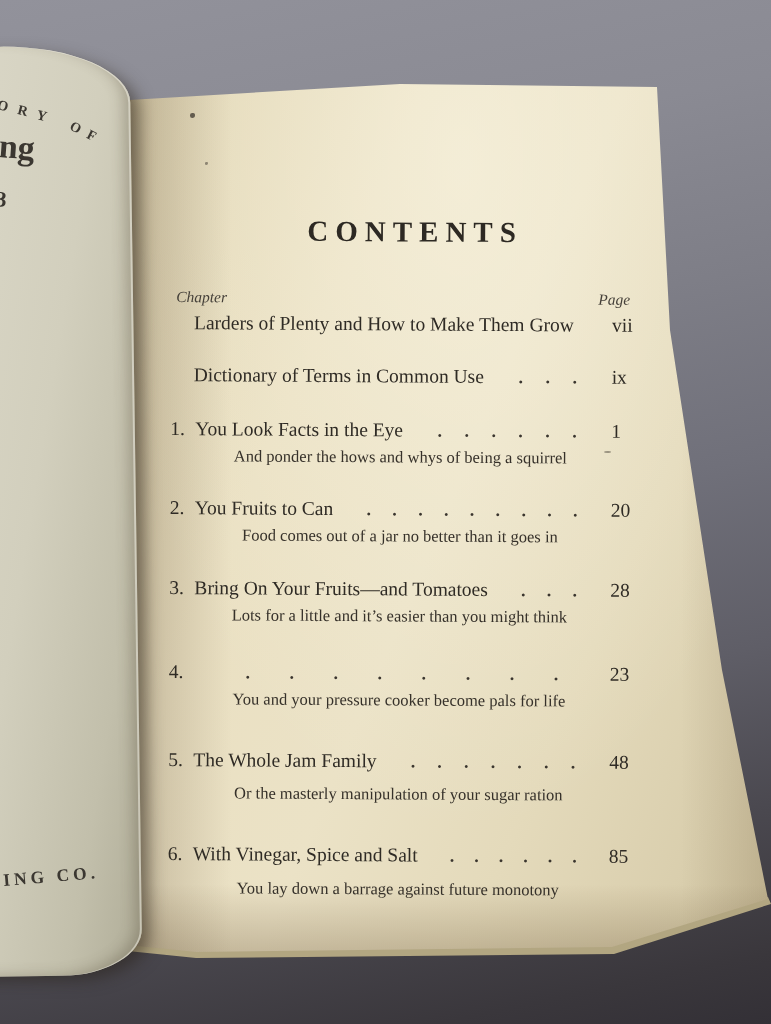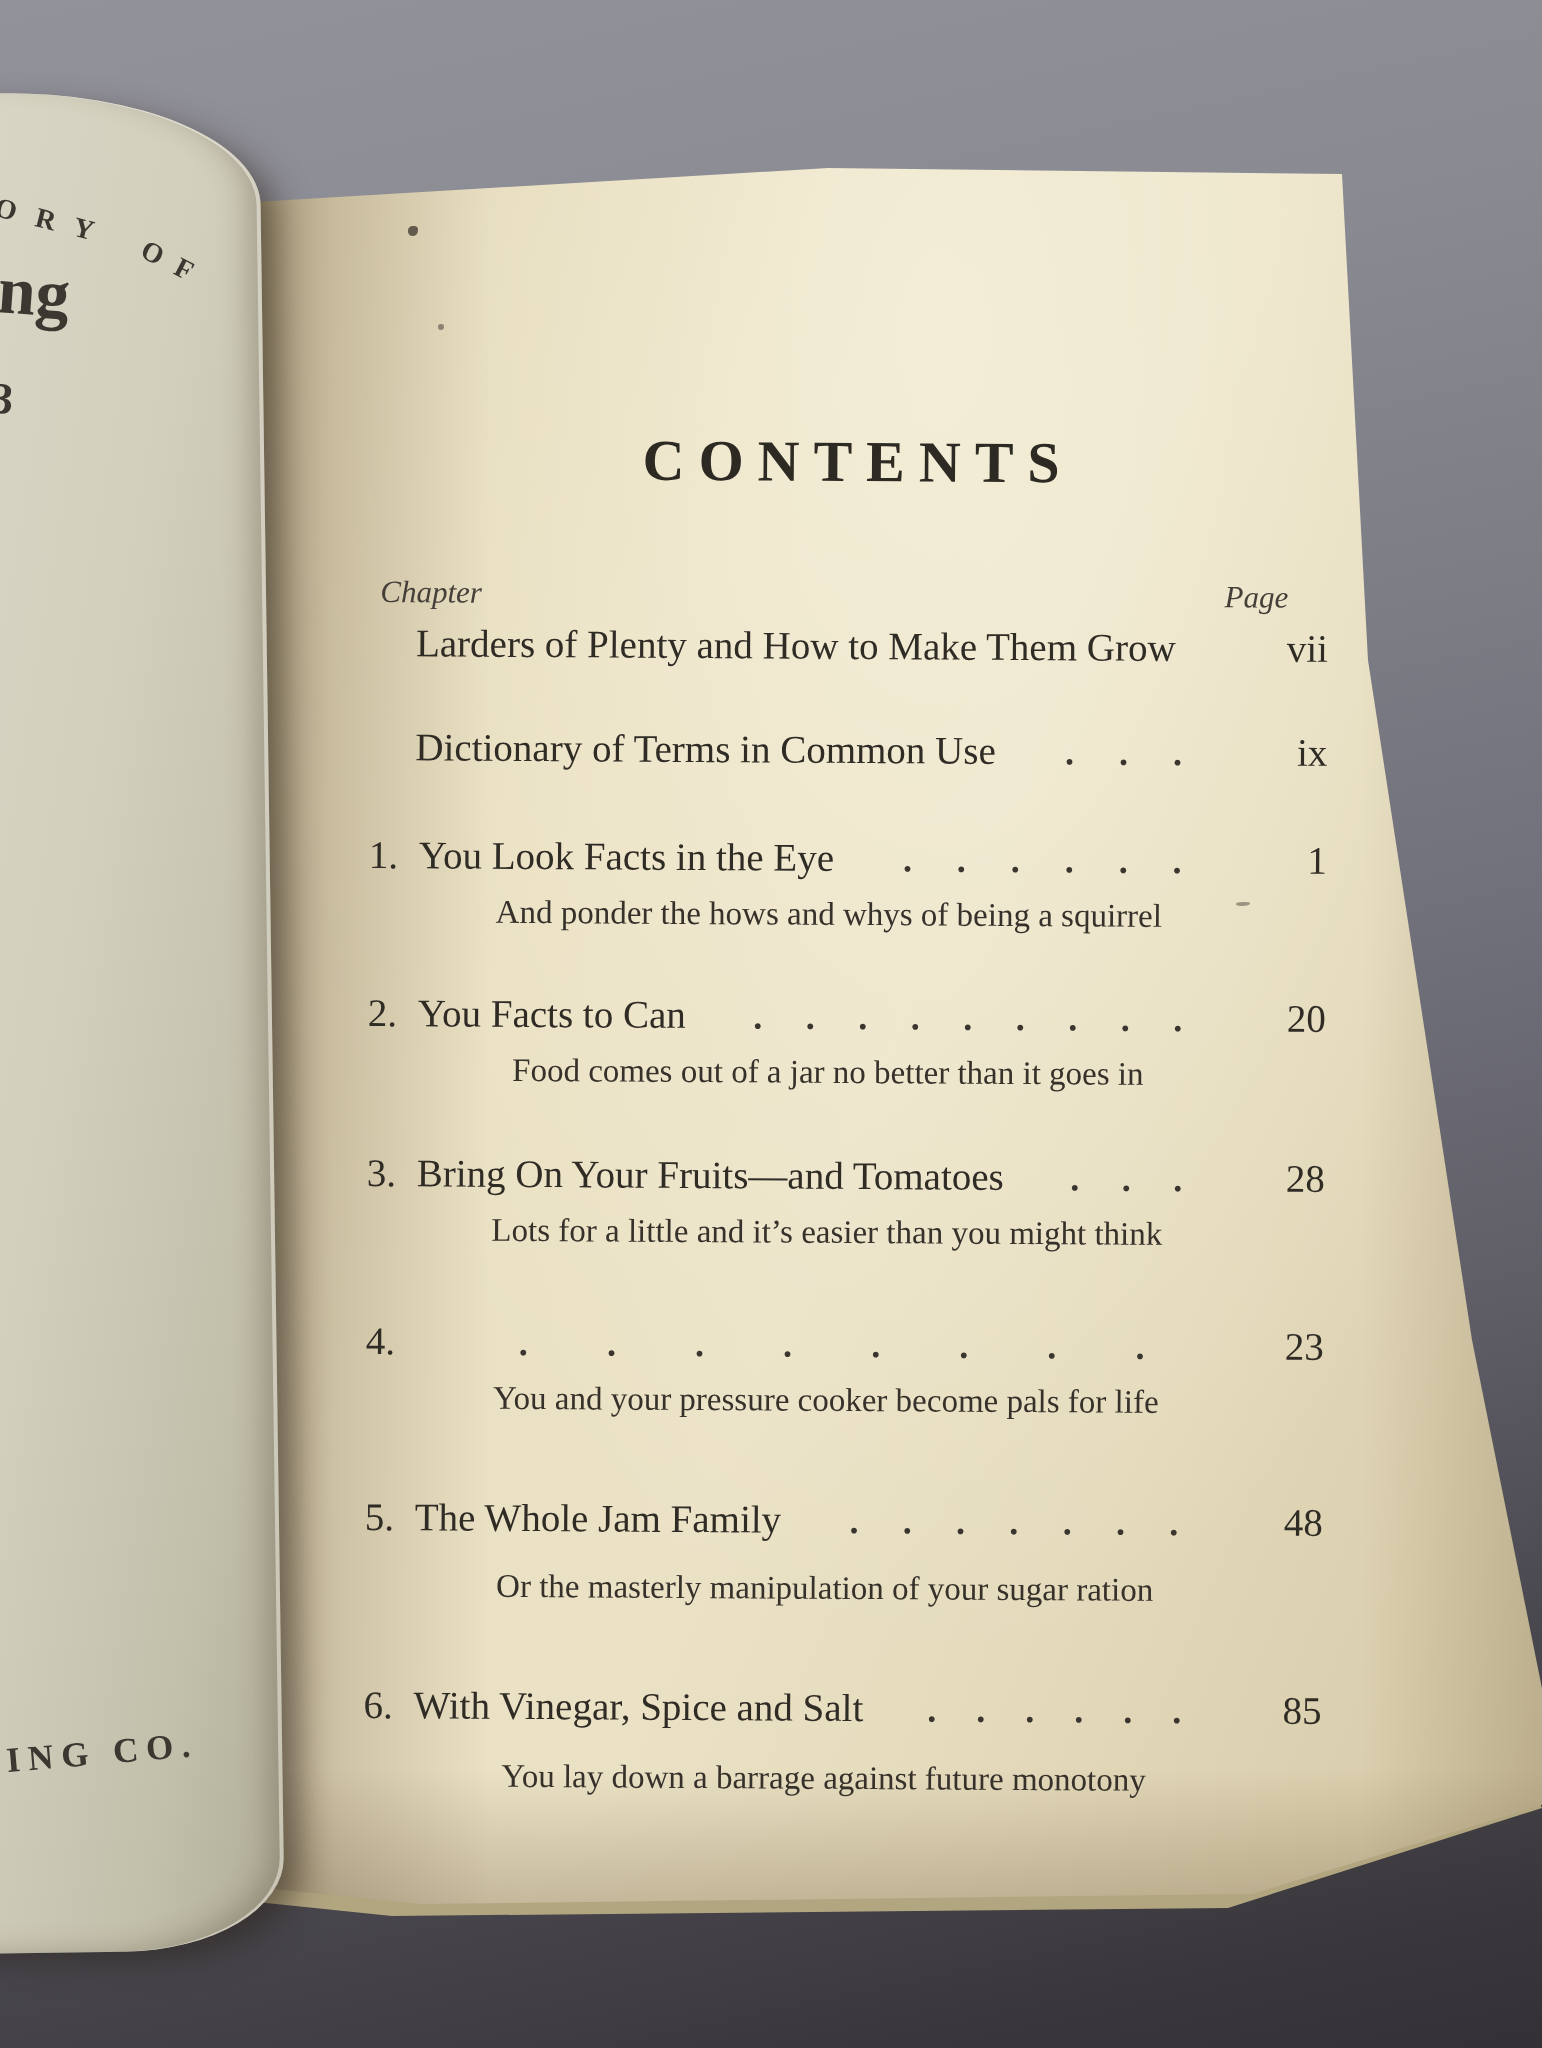--- a/index.html
+++ b/index.html
@@ -18,21 +18,20 @@
   }
   .page-main{
     position:absolute; inset:0;
     clip-path:polygon(112px 101px,400px 84px,657px 87px,670px 330px,
                       722px 670px,768px 899px,612px 947px,196px 952px,118px 944px);
     background:
       radial-gradient(ellipse at 60% 16%, rgba(255,252,238,.45), rgba(255,252,238,0) 55%),
       linear-gradient(113deg,#cdc09c 0%,#e0d5b3 14%,#eae0c2 38%,
         #ebe2c6 55%,#e4dabb 72%,#d9cead 88%,#d0c4a0 100%);
     filter:drop-shadow(0 10px 16px rgba(22,17,13,.55)) drop-shadow(6px 2px 8px rgba(30,25,18,.25));
-    margin-left:14px;
   }
   .page-shading{
     position:absolute; inset:0; pointer-events:none;
     background:
       linear-gradient(to right, rgba(72,52,28,.40), rgba(72,52,28,.18) 34%, rgba(72,52,28,0) 100%) 112px 0 / 120px 100% no-repeat,
       linear-gradient(to left,  rgba(94,72,42,.20), rgba(94,72,42,0)) right 0 top 0 / 90px 100% no-repeat,
       linear-gradient(to top,   rgba(94,72,42,.28), rgba(94,72,42,0)) 0 884px / 100% 70px no-repeat;
   }
   .speck{position:absolute;width:5px;height:5px;border-radius:50% 40% 60% 50%;background:#3c362d;opacity:.75;}
   .speck.s1{left:190px;top:113px;}
@@ -51,21 +50,21 @@
     color:#2f2b25;white-space:nowrap;}
   .fm-row{position:absolute;left:0;width:100%;padding-left:28px;box-sizing:border-box;}
   .fm-1{top:311px;} .fm-2{top:363px;}
   .ch-block{position:absolute;left:0;width:100%;}
   .ch-1{top:417px;} .ch-2{top:496px;} .ch-3{top:576px;}
   .ch-4{top:660px;} .ch-5{top:748px;} .ch-6{top:842px;}
   .ch-num{flex:0 0 30px;padding-left:5px;box-sizing:border-box;}
   .leader{flex:1 1 auto;display:flex;justify-content:space-evenly;
     align-items:baseline;padding:0 12px;overflow:hidden;}
   .leader span{font-size:18px;font-weight:700;line-height:1;color:#3a352e;}
-  .pagenum{flex:0 0 44px;text-align:right;padding-right:6px;box-sizing:border-box;}
+  .pagenum{flex:0 0 44px;padding-right:6px;box-sizing:border-box;}
   .ch-sub{margin-top:6px;width:96%;text-align:center;font-size:16.5px;color:#36312a;}
   .ch-5 .ch-sub{margin-top:12px;} .ch-6 .ch-sub{margin-top:13px;}
   
   .page-left{
     position:absolute;left:-40px;top:46px;width:176px;height:930px;
     transform:rotate(-.8deg);
     border-top-right-radius:130px 58px;
     border-bottom-right-radius:80px 46px;
     background:linear-gradient(100deg,#dbd8c8 0%,#d2cfbd 45%,#c2bfab 78%,#afac97 100%);
     box-shadow:
@@ -131,21 +130,21 @@
               <span>.</span>
             </span>
           <span class="pagenum">1</span>
         </div>
         <div class="ch-sub">And ponder the hows and whys of being a squirrel</div>
       </div>
 
       <div class="ch-block ch-2">
         <div class="ch-row">
           <span class="ch-num">2.</span>
-          <span>You Facts to Can</span>
+          <span>You Fruits to Can</span>
           <span class="leader">
               <span>.</span>
               <span>.</span>
               <span>.</span>
               <span>.</span>
               <span>.</span>
               <span>.</span>
               <span>.</span>
               <span>.</span>
               <span>.</span>

